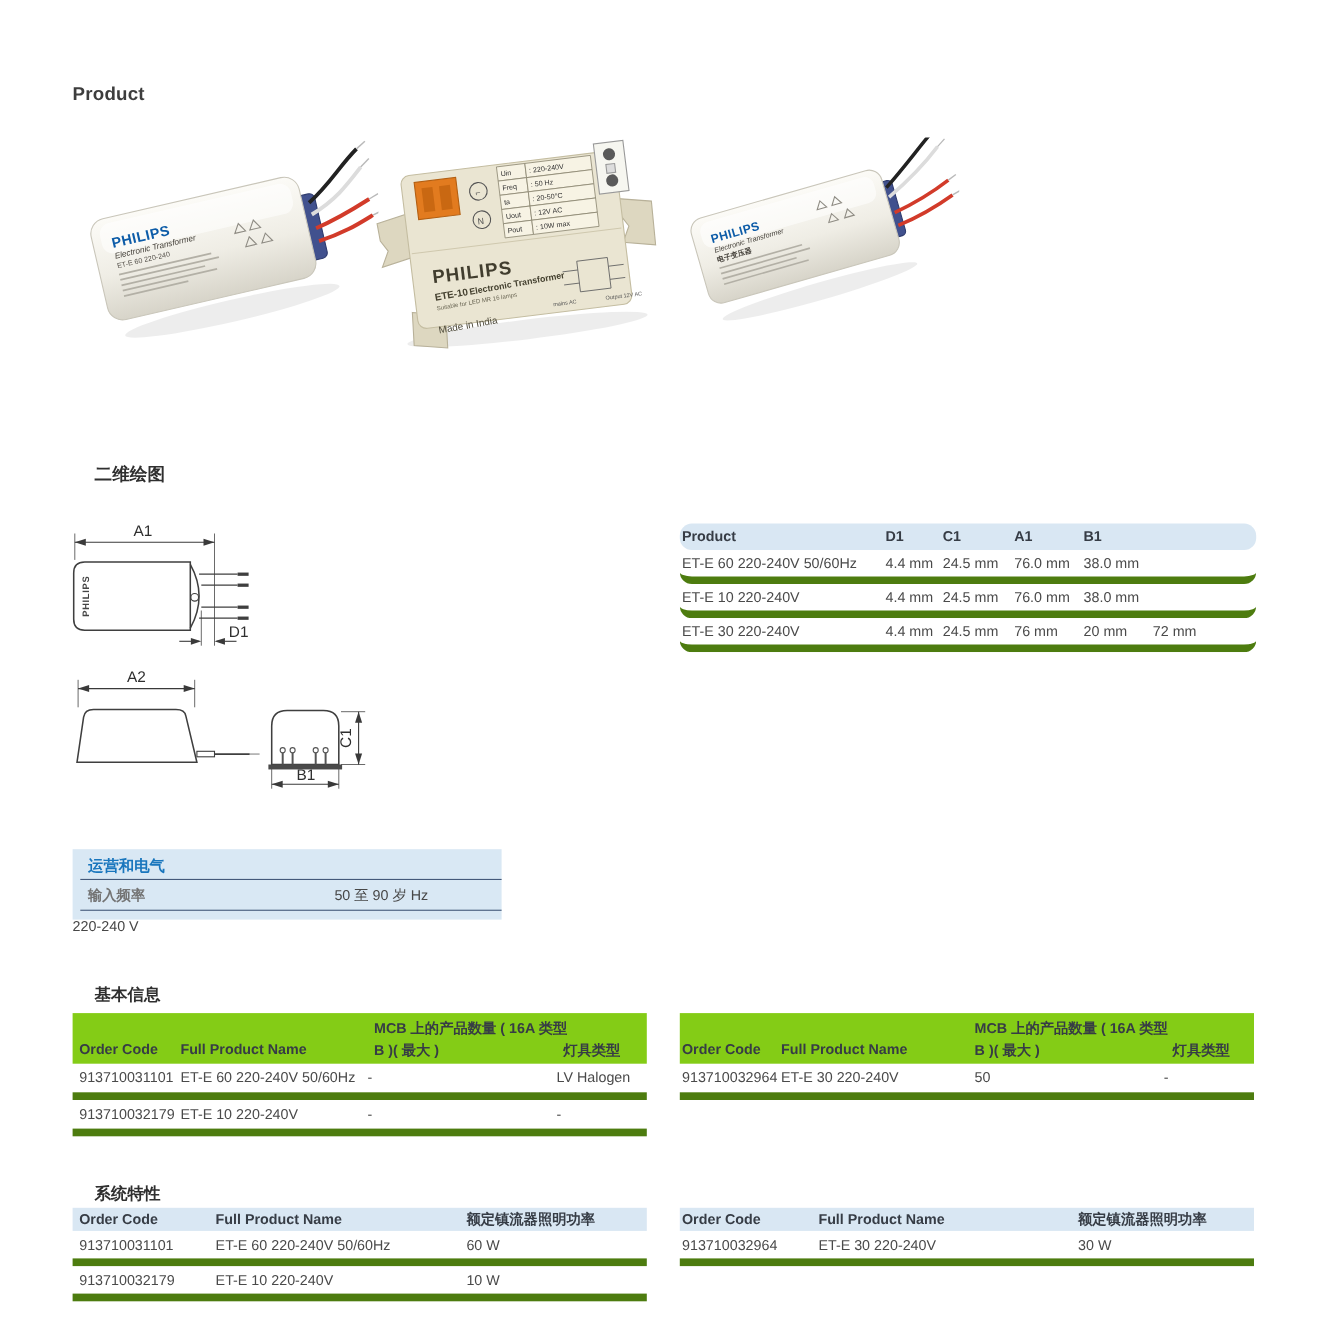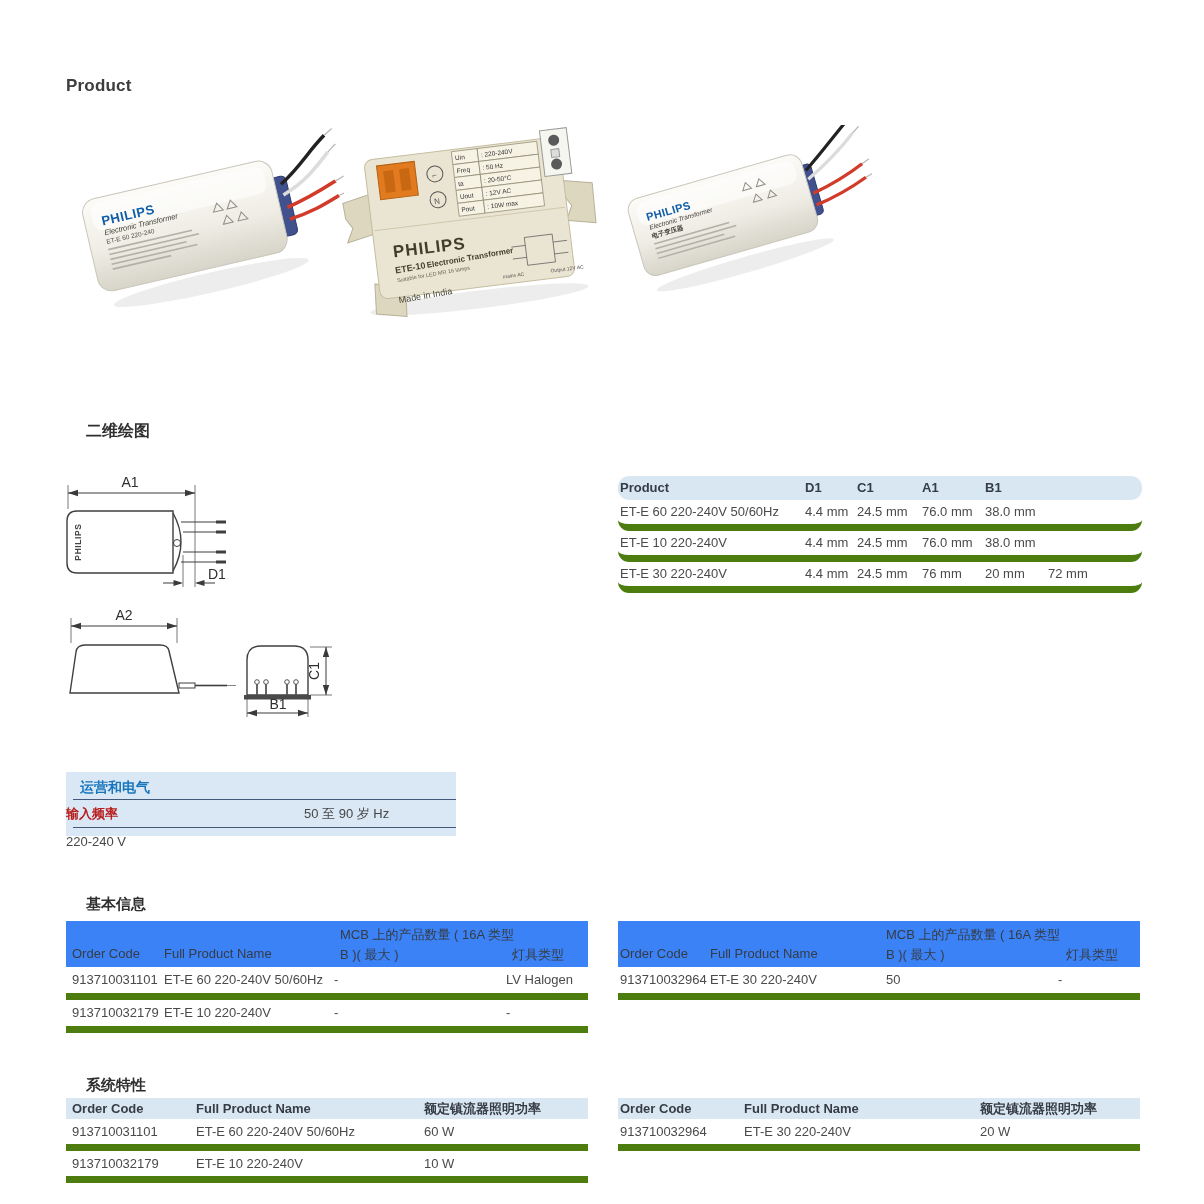--- a/index.html
+++ b/index.html
@@ -11,29 +11,29 @@
   
   .tbl{position:absolute;font-size:13px;color:#4a4a4a;}
   .trow{display:grid;border-bottom:7px solid #4d7c0f;align-items:center;}
   .hrow{background:#d9e7f3;font-weight:bold;color:#363c45;border-bottom:none;}
   .dimgrid{grid-template-columns:185px 52px 65px 63px 63px 1fr;padding-left:2px;border-radius:11px;}
   .dimrow{height:24px;line-height:24px;}
   .basicgrid{grid-template-columns:92px 170px 172px 1fr;padding-left:6px;}
   .basicrow{height:26px;line-height:26px;}
   .sysgrid{grid-template-columns:124px 228px 1fr;padding-left:6px;}
   .sysrow{height:25px;line-height:25px;}
-  .bhead{position:relative;height:46px;background:#3b82f6;font-weight:normal;color:#363c45;}
+  .bhead{position:relative;height:46px;background:#84cc16;font-weight:bold;color:#363c45;}
   .bhead span{position:absolute;white-space:nowrap;}
   .syshead{height:21px;line-height:21px;}
   
   .panel{position:absolute;left:66px;top:772px;width:390px;height:64px;background:#d9e8f4;}
   .ptitle{height:27px;line-height:30px;padding-left:14px;font-size:14px;font-weight:bold;color:#1976bd;}
   .pline{margin-left:7px;border-top:1px solid #44597a;}
   .prow{display:grid;grid-template-columns:238px 1fr;height:27px;line-height:27px;font-size:13px;}
-  .prow .plabel{padding-left:0;font-weight:bold;color:#b91c1c;}
+  .prow .plabel{padding-left:14px;font-weight:bold;color:#737373;}
   .prow .pvalue{color:#474747;}
   svg text{font-family:"Liberation Sans",sans-serif;}
 </style>
 </head>
 <body>
 
 <div id="canvas">
 
   <div class="abs h-en" style="left:66px;top:76px;">Product</div>
 
@@ -376,17 +376,17 @@
 
   <div class="tbl" style="left:618px;top:1098px;width:522px;">
     <div class="trow hrow syshead" style="display:grid;grid-template-columns:124px 236px 1fr;padding-left:2px;">
       <span>Order Code</span>
       <span>Full Product Name</span>
       <span>额定镇流器照明功率</span>
     </div>
     <div class="trow sysrow" style="display:grid;grid-template-columns:124px 236px 1fr;padding-left:2px;">
       <span>913710032964</span>
       <span>ET-E 30 220-240V</span>
-      <span>20 W</span>
+      <span>30 W</span>
     </div>
   </div>
 
 </div>
 
 </body></html>

